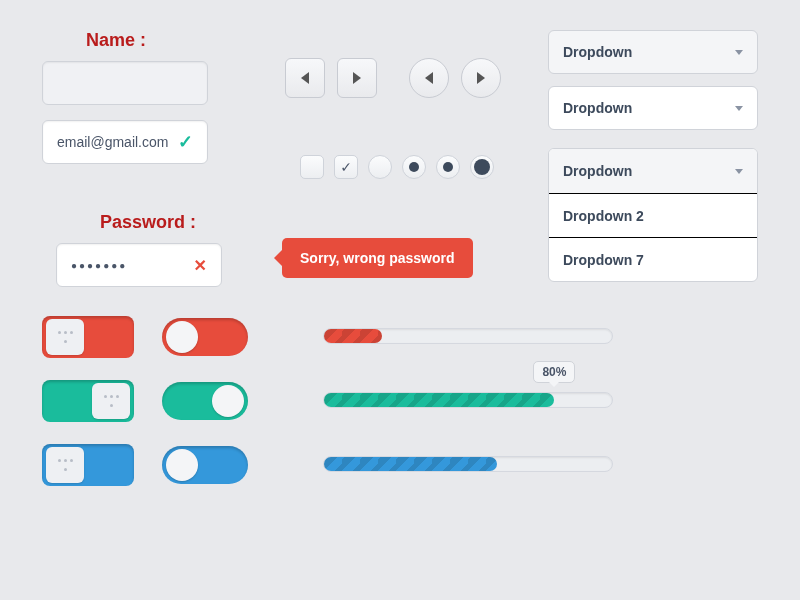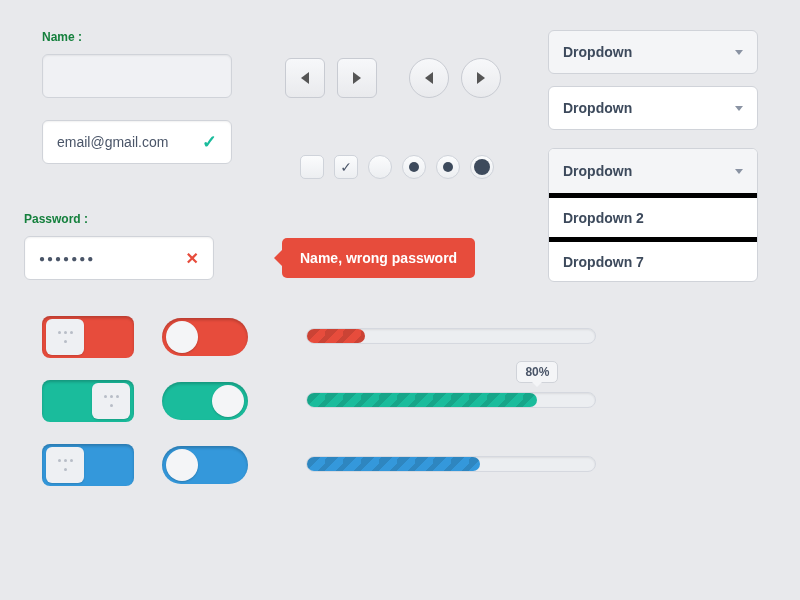--- a/index.html
+++ b/index.html
@@ -1,35 +1,35 @@
 <!DOCTYPE html>
 <html><head>
 <meta charset="utf-8">
 <style>
 * { box-sizing: border-box; margin: 0; padding: 0; font-family: -apple-system, Arial, sans-serif; }
 body { background: #e8e9ec; width: 800px; height: 600px; padding: 32px 42px; position: relative; }
 
-.label { color: #15803d; font-weight: 700; font-size: 12px; margin-bottom: 10px; }
-.input-box { width: 190px; height: 44px; background: #f0f1f4; border: 1px solid #d0d3d9; border-radius: 6px; padding: 0 14px; display: flex; align-items: center; font-size: 14px; color: #4a5568; box-shadow: inset 0 1px 2px rgba(0,0,0,0.06); }
+.label { color: #b91c1c; font-weight: 700; font-size: 18px; margin-bottom: 10px; margin-left: 44px; }
+.input-box { width: 166px; height: 44px; background: #f0f1f4; border: 1px solid #d0d3d9; border-radius: 6px; padding: 0 14px; display: flex; align-items: center; font-size: 14px; color: #4a5568; box-shadow: inset 0 1px 2px rgba(0,0,0,0.06); }
 .input-box.white { background: #fff; }
 .input-box .filler { flex: 1; }
 
 .check-icon { color: #1abc9c; font-size: 18px; font-weight: bold; }
 .x-icon { color: #e74c3c; font-size: 16px; font-weight: bold; }
 
 .nav-btn { width: 40px; height: 40px; background: linear-gradient(#f7f8fa,#e9eaed); border: 1px solid #c8cbd2; border-radius: 6px; display: flex; align-items: center; justify-content: center; cursor: pointer; }
 .nav-btn.round { border-radius: 50%; }
 .tri-l { width:0;height:0;border-top:6px solid transparent;border-bottom:6px solid transparent;border-right:8px solid #555; }
 .tri-r { width:0;height:0;border-top:6px solid transparent;border-bottom:6px solid transparent;border-left:8px solid #555; }
 
 .dropdown { width: 210px; height: 44px; background: #f4f5f7; border: 1px solid #d0d3d9; border-radius: 6px; display: flex; align-items: center; padding: 0 14px; color: #3d4a5c; font-weight: 700; font-size: 14px; cursor: pointer; }
 .dropdown.white { background: #fff; }
 .dd-caret { width:0;height:0;border-left:4px solid transparent;border-right:4px solid transparent;border-top:5px solid #8a93a3; margin-left:auto; }
 .dd-list { width:210px; border:1px solid #d0d3d9; border-radius:6px; overflow:hidden; background:#fff; }
-.dd-item { height:44px; display:flex; align-items:center; padding:0 14px; color:#3d4a5c; font-weight:700; font-size:14px; border-top:5px solid #000000; cursor:pointer; }
+.dd-item { height:44px; display:flex; align-items:center; padding:0 14px; color:#3d4a5c; font-weight:700; font-size:14px; border-top:1px solid #000000; cursor:pointer; }
 .dd-item:first-child { border-top:none; background:#f4f5f7; }
 
 .checkbox { width:24px; height:24px; background:linear-gradient(#fbfcfd,#eceef1); border:1px solid #cfd3da; border-radius:5px; display:flex; align-items:center; justify-content:center; font-size:14px; color:#4a5568; cursor:pointer; }
 .radio-outer { width:24px; height:24px; border-radius:50%; background:linear-gradient(#fbfcfd,#eceef1); border:1px solid #cfd3da; display:flex; align-items:center; justify-content:center; cursor:pointer; }
 .radio-inner { width:10px; height:10px; border-radius:50%; background:#3d4a5c; }
 .radio-inner.big { width:16px; height:16px; background:#3d4a5c; }
 
 .tooltip { background:#e74c3c; color:#fff; padding:12px 18px; border-radius:5px; font-size:14px; font-weight:600; position:relative; }
 .tooltip::before { content:''; position:absolute; left:-8px; top:50%; transform:translateY(-50%); width:0;height:0;border-top:8px solid transparent;border-bottom:8px solid transparent;border-right:8px solid #e74c3c; }
 
@@ -66,21 +66,21 @@
 </div>
 
 <div class="abs" style="left:42px; top:120px;">
   <div class="input-box white">
     <span>email@gmail.com</span>
     <span class="filler"></span>
     <span class="check-icon">✓</span>
   </div>
 </div>
 
-<div class="abs" style="left:24px; top:212px;">
+<div class="abs" style="left:56px; top:212px;">
   <div class="label">Password :</div>
   <div class="input-box white">
     <span style="letter-spacing:2px; font-size:10px;">●●●●●●●</span>
     <span class="filler"></span>
     <span class="x-icon">✕</span>
   </div>
 </div>
 
 <div class="abs row" style="left:285px; top:58px;">
   <div class="nav-btn">
@@ -107,21 +107,21 @@
     </div>
   <div class="radio-outer">
       <div class="radio-inner"></div>
     </div>
   <div class="radio-outer">
       <div class="radio-inner big"></div>
     </div>
 </div>
 
 <div class="abs" style="left:282px; top:238px;">
-  <div class="tooltip">Name, wrong password</div>
+  <div class="tooltip">Sorry, wrong password</div>
 </div>
 
 <div class="abs" style="right:42px; top:30px;">
   <div class="dropdown">
     <span>Dropdown</span>
     <div class="dd-caret"></div>
   </div>
 </div>
 <div class="abs" style="right:42px; top:86px;">
   <div class="dropdown white">
@@ -179,21 +179,21 @@
           <span></span>
           <span></span>
         </div>
       </div>
     <div class="toggle-pill blue">
         <div class="ball"></div>
       </div>
   </div>
 </div>
 
-<div class="abs" style="left:306px; top:328px;">
+<div class="abs" style="left:323px; top:328px;">
   <div class="progress" style="margin-bottom:48px;">
     <div class="fill red" style="width:20%;"></div>
   </div>
   <div class="progress" style="margin-bottom:48px;">
     <div class="fill green" style="width:80%;"></div>
     <div class="pct-bubble" style="left:80%;">80%</div>
   </div>
   <div class="progress">
     <div class="fill blue" style="width:60%;"></div>
   </div>

